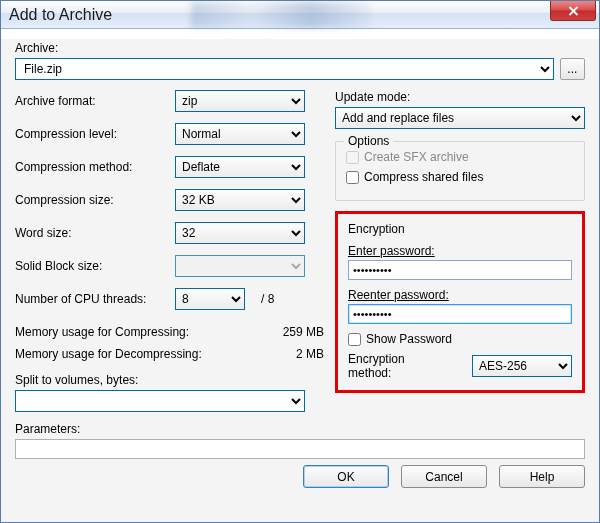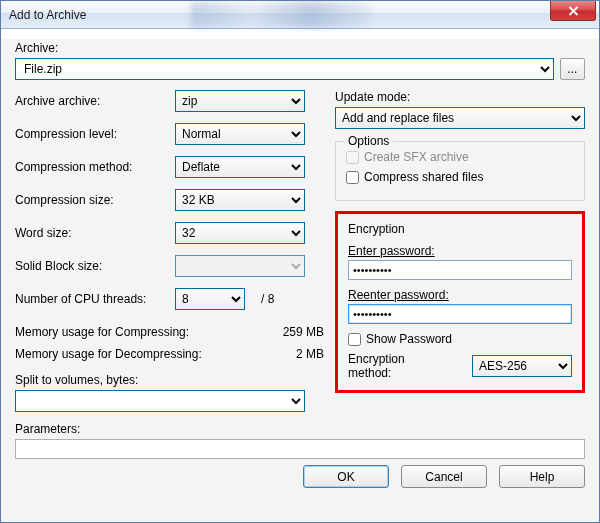--- a/index.html
+++ b/index.html
@@ -24,21 +24,21 @@
     height: 28px;
     background: linear-gradient(to bottom, #fdfdfd 0%, #e9eff7 45%, #d5e2f2 46%, #e5eefb 100%);
     border-bottom: 1px solid #9ab3d5;
     display: flex;
     align-items: center;
     padding: 0 0 0 8px;
     position: relative;
   }
   .titlebar .title {
     color: #1a1a1a;
-    font-size: 12px;
+    font-size: 16px;
   }
   .titlebar .blur-art {
     position: absolute;
     left: 190px;
     top: 0;
     width: 180px;
     height: 27px;
     background: linear-gradient(90deg, rgba(80,120,170,0.25), rgba(80,120,170,0.05), rgba(80,120,170,0.3), rgba(80,120,170,0.05));
     filter: blur(3px);
     pointer-events: none;
@@ -199,21 +199,21 @@
         <option>File.zip</option>
       </select>
       <button class="browse-btn">...</button>
     </div>
 
     <div class="columns">
 
       <div class="col-left">
 
         <div class="form-row">
-          <div class="label">Archive archive:</div>
+          <div class="label">Archive format:</div>
           <div class="ctrl">
               <select class="select wide"><option>zip</option></select>
             </div>
         </div>
 
         <div class="form-row">
           <div class="label">Compression level:</div>
           <div class="ctrl">
               <select class="select wide"><option>Normal</option></select>
             </div>

